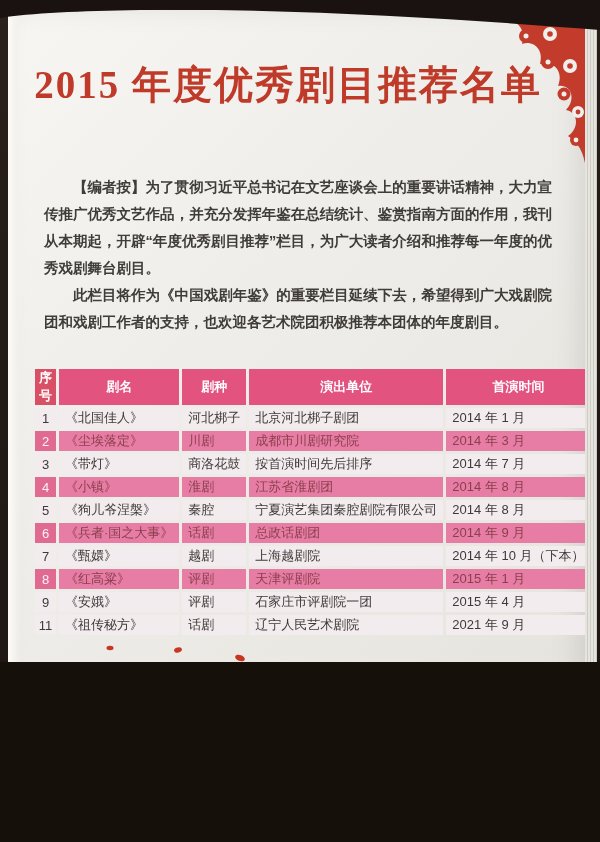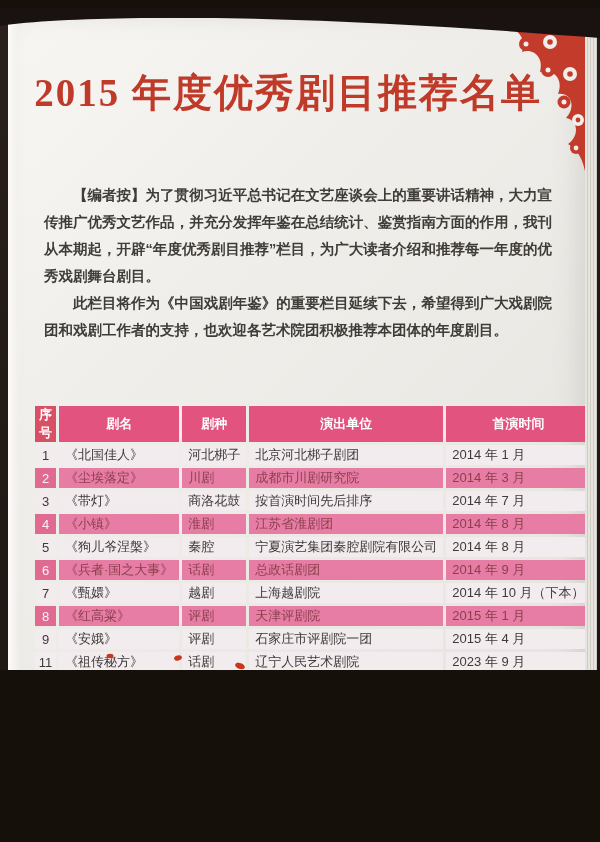--- a/index.html
+++ b/index.html
@@ -5,21 +5,20 @@
   html,body{margin:0;padding:0;}
   body{
     width:600px;height:842px;overflow:hidden;
     font-family:"Liberation Sans","DejaVu Sans",sans-serif;
     background:#151009;
   }
   .photo{
     position:relative;width:600px;height:662px;
     background:linear-gradient(160deg,#2a211c 0%,#231b16 45%,#1d1511 100%);
     overflow:hidden;
-    margin-top:8px;
   }
   
   .page{
     position:absolute;left:8px;top:10px;width:578px;height:792px;
     background:linear-gradient(135deg,#f7f6f2 0%,#efeeea 35%,#e9e7e2 75%,#e3e1db 100%);
     border-radius:3px 6px 10px 16px;
     box-shadow:inset -12px 0 30px rgba(0,0,0,.06), inset 0 -8px 24px rgba(0,0,0,.05);
   }
   .page::before{ 
     content:"";position:absolute;left:0;top:0;bottom:0;width:13px;
@@ -55,21 +54,21 @@
   }
   
   .note{
     position:absolute;top:164px;left:36px;width:508px;
     font-size:14.5px;line-height:27px;font-weight:bold;color:#403c38;
     text-align:justify;
   }
   .note p{margin:0;text-indent:2em;}
   
   .drama-table{
-    position:absolute;top:385px;left:24px;
+    position:absolute;top:356px;left:24px;
     border-collapse:separate;border-spacing:3px;table-layout:fixed;
     font-size:13px;
   }
   .drama-table th{
     background:var(--header-pink);color:#fff;font-weight:bold;
     height:21px;padding:0 4px;text-align:center;
   }
   .drama-table th.idx{background:var(--header-index-red);}
   .drama-table td{height:20px;padding:0 6px;white-space:nowrap;overflow:hidden;}
   .drama-table td.idx{text-align:center;padding:0 2px;}
@@ -178,21 +177,21 @@
             <td>《安娥》</td>
             <td>评剧</td>
             <td>石家庄市评剧院一团</td>
             <td>2015 年 4 月</td>
           </tr>
           <tr class="light">
             <td class="idx">11</td>
             <td>《祖传秘方》</td>
             <td>话剧</td>
             <td>辽宁人民艺术剧院</td>
-            <td>2023 年 9 月</td>
+            <td>2021 年 9 月</td>
           </tr>
         </tbody>
     </table>
 
     <div class="page-number">· 579 ·</div>
 
   </div>
 
   <svg class="ornament" viewBox="0 0 96 158">
     <path fill="#c23b2b" d="M18,0 L96,0 L96,150

